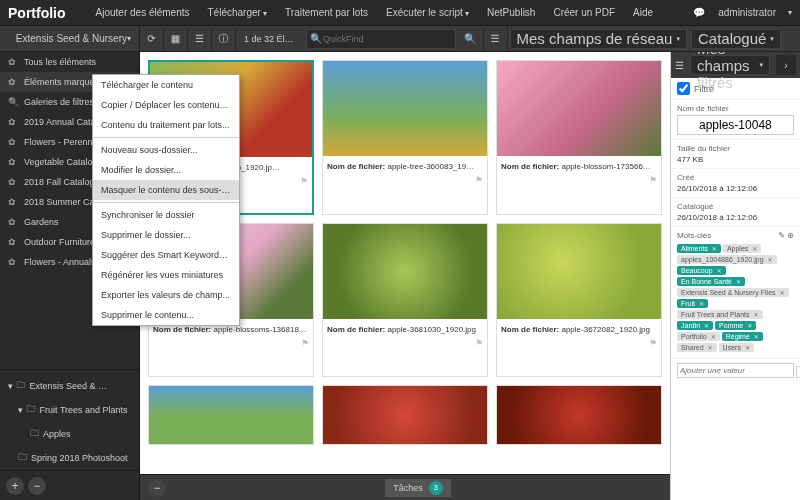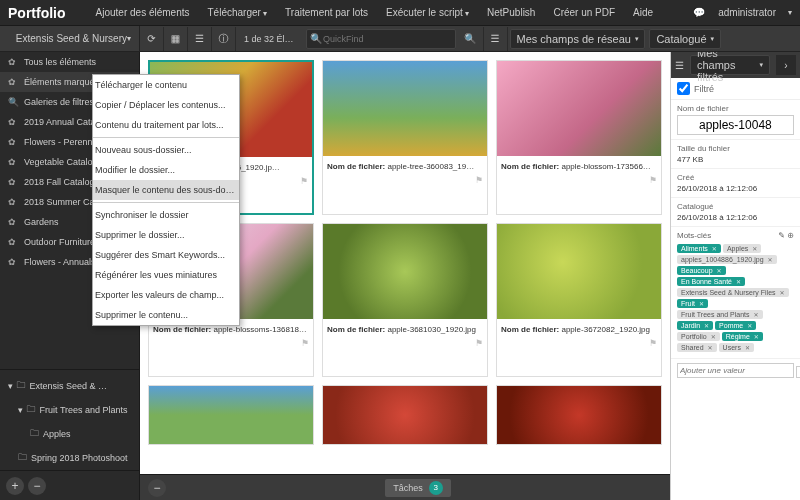--- a/index.html
+++ b/index.html
@@ -11,21 +11,21 @@
 .menu-item.drop::after{content:" ▾";font-size:8px}
 .top-right{display:flex;gap:12px;align-items:center}
 
 .toolbar{height:26px;background:#3a3a3a;display:flex;align-items:center;border-bottom:1px solid #222}
 .catalog-sel{width:140px;padding:0 8px;display:flex;align-items:center;justify-content:flex-end;border-right:1px solid #222;height:100%}
 .catalog-sel::after{content:"▾";font-size:8px}
 .tb-btn{width:24px;height:24px;display:flex;align-items:center;justify-content:center;cursor:pointer;border-right:1px solid #2a2a2a}
 .tb-text{padding:0 8px;font-size:9px}
 .search{flex:0 0 150px;height:20px;background:#2a2a2a;border:1px solid #444;border-radius:2px;display:flex;align-items:center;padding:0 4px;margin:0 4px}
 .search input{background:none;border:none;color:#888;font-size:9px;width:100%;outline:none}
-.tb-drop{height:20px;background:#2a2a2a;border:1px solid #444;border-radius:2px;display:flex;align-items:center;padding:0 6px;margin:0 2px;font-size:11px;cursor:pointer}
+.tb-drop{height:20px;background:#2a2a2a;border:1px solid #444;border-radius:2px;display:flex;align-items:center;padding:0 6px;margin:0 2px;font-size:15px;cursor:pointer}
 .tb-drop::after{content:" ▾";font-size:7px;margin-left:4px}
 
 .main{display:flex;height:448px}
 .sidebar{width:140px;background:#2a2a2a;border-right:1px solid #1a1a1a;display:flex;flex-direction:column}
 .sb-item{padding:5px 8px;display:flex;align-items:center;gap:6px;cursor:pointer;font-size:9px}
 .sb-item.sel{background:#3a3a3a}
 .sb-icon{width:10px;height:10px;opacity:.7}
 .sb-tree{margin-top:auto;border-top:1px solid #1a1a1a;padding-top:4px;flex:0 0 auto}
 .tree-item{padding:4px 8px;display:flex;align-items:center;gap:4px;font-size:9px;cursor:pointer}
 .tree-item.indent1{padding-left:18px}
@@ -63,21 +63,21 @@
 .field-val{font-size:8px;color:#333}
 .field-input{width:100%;border:1px solid #ccc;padding:2px 21px;font-size:12px}
 .tags{display:flex;flex-wrap:wrap;gap:2px;padding:2px 0}
 .tag{background:#1a9e8f;color:#fff;padding:1px 4px;border-radius:2px;font-size:7px;display:flex;align-items:center;gap:2px}
 .tag.light{background:#e0e0e0;color:#555}
 .tag::after{content:"✕";font-size:6px;margin-left:2px;opacity:.8}
 .add-val{display:flex;align-items:flex-end;gap:2px;padding:4px 6px}
 .add-val input{flex:1;border:1px solid #ccc;padding:2px;font-size:8px;font-style:italic}
 
 .ctx-menu{position:absolute;left:92px;top:74px;width:148px;background:#fff;border:1px solid #aaa;box-shadow:2px 2px 6px rgba(0,0,0,.3);z-index:100;color:#333}
-.ctx-item{padding:5px 2px;font-size:9px;cursor:pointer;white-space:nowrap;overflow:hidden;text-overflow:ellipsis}
+.ctx-item{padding:5px 8px;font-size:9px;cursor:pointer;white-space:nowrap;overflow:hidden;text-overflow:ellipsis}
 .ctx-item:hover,.ctx-item.hov{background:#ddd}
 .ctx-sep{height:1px;background:#ccc;margin:2px 0}
 .scroll-arrow{width:20px;height:20px;background:#2a2a2a;display:flex;align-items:center;justify-content:center;cursor:pointer}
 </style>
 </head>
 <body>
 
 <div class="topbar">
   <div class="brand">Portfolio</div>
   <div class="menu">

